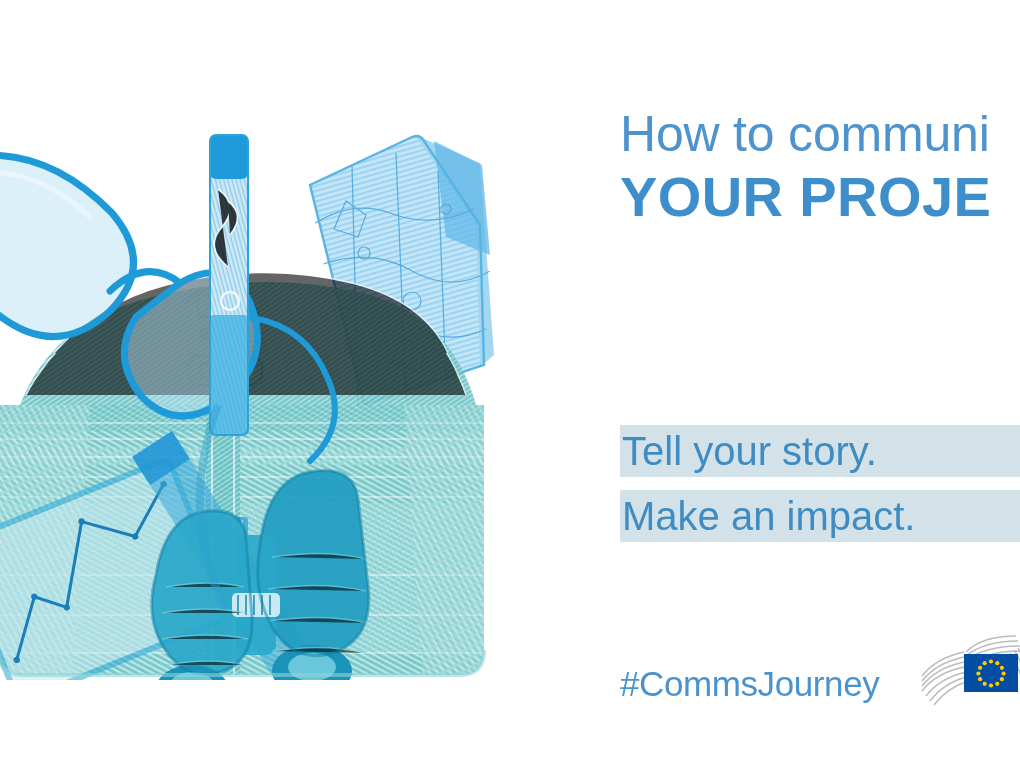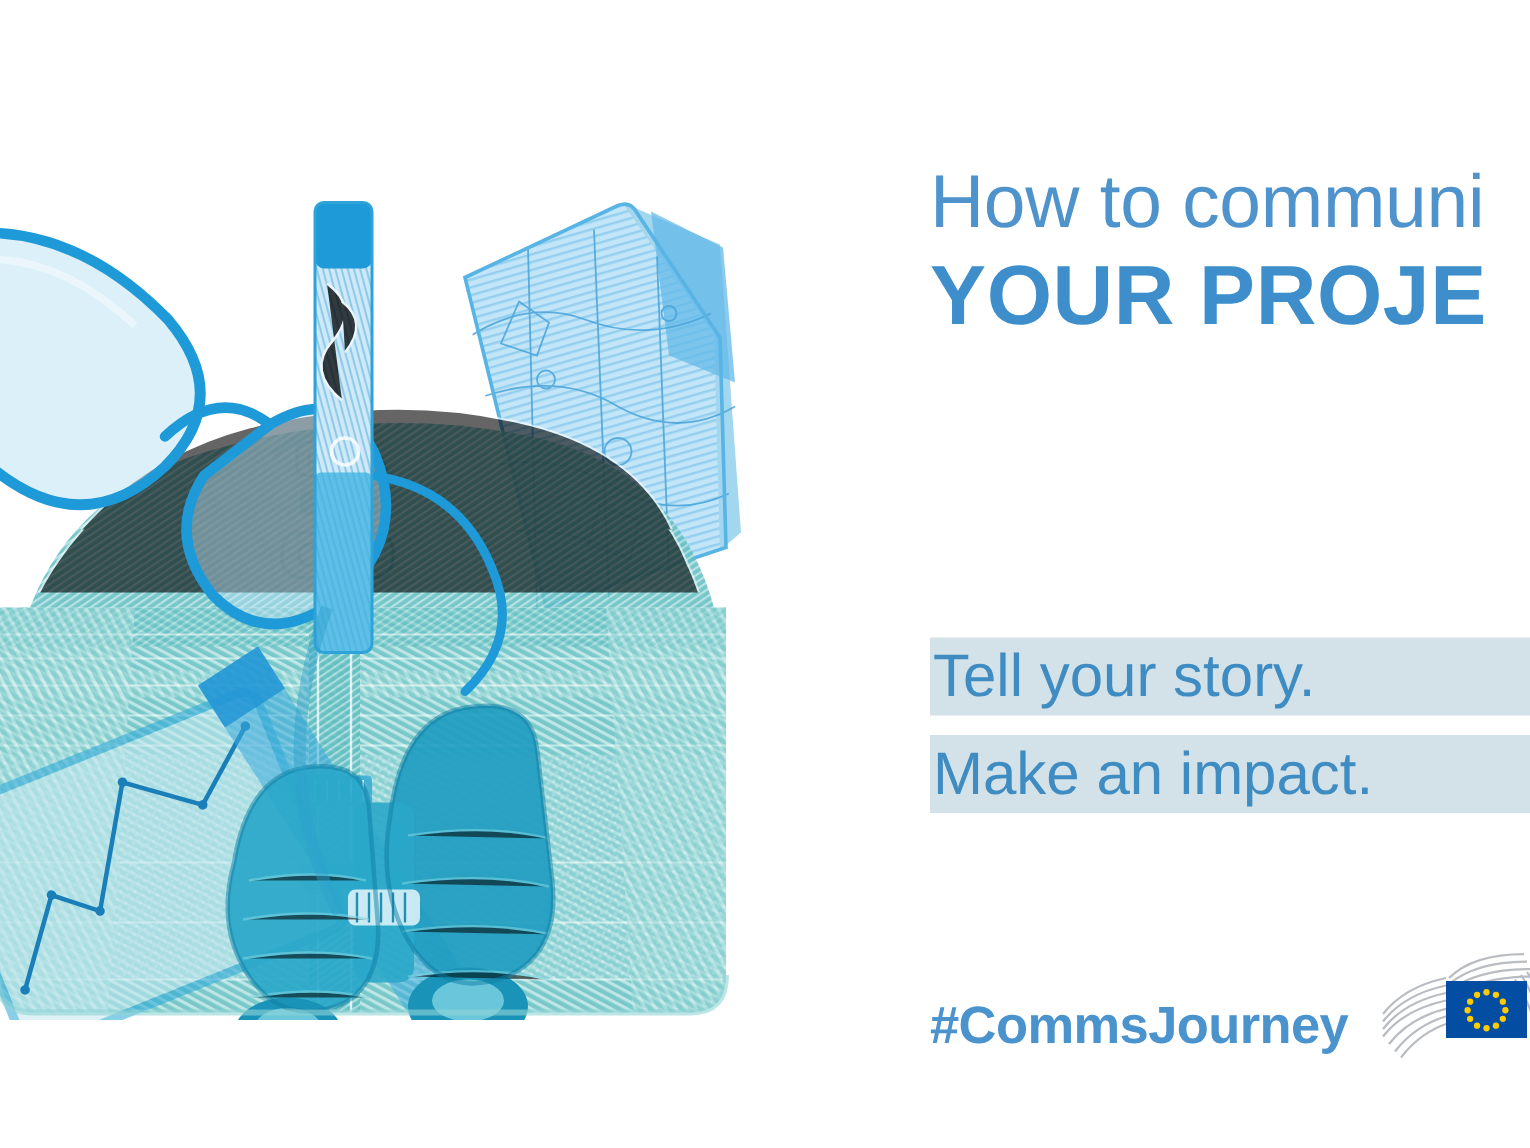--- a/index.html
+++ b/index.html
@@ -68,21 +68,21 @@
   .tagline + .tagline { margin-top:13px; }
 
   .footer-row {
     position:absolute;
     left:0; top:648px;
     width:460px; height:72px;
     display:flex; align-items:center; justify-content:flex-start;
   }
   .hashtag {
     font-size:35px;
-    font-weight:700;
+    font-weight:400;
     color:#4a93cd;
     letter-spacing:-0.4px;
     white-space:nowrap;
   }
 
   
   .eu-logo {
     position:absolute;
     left:300px; top:-16px;
     width:120px; height:86px;

